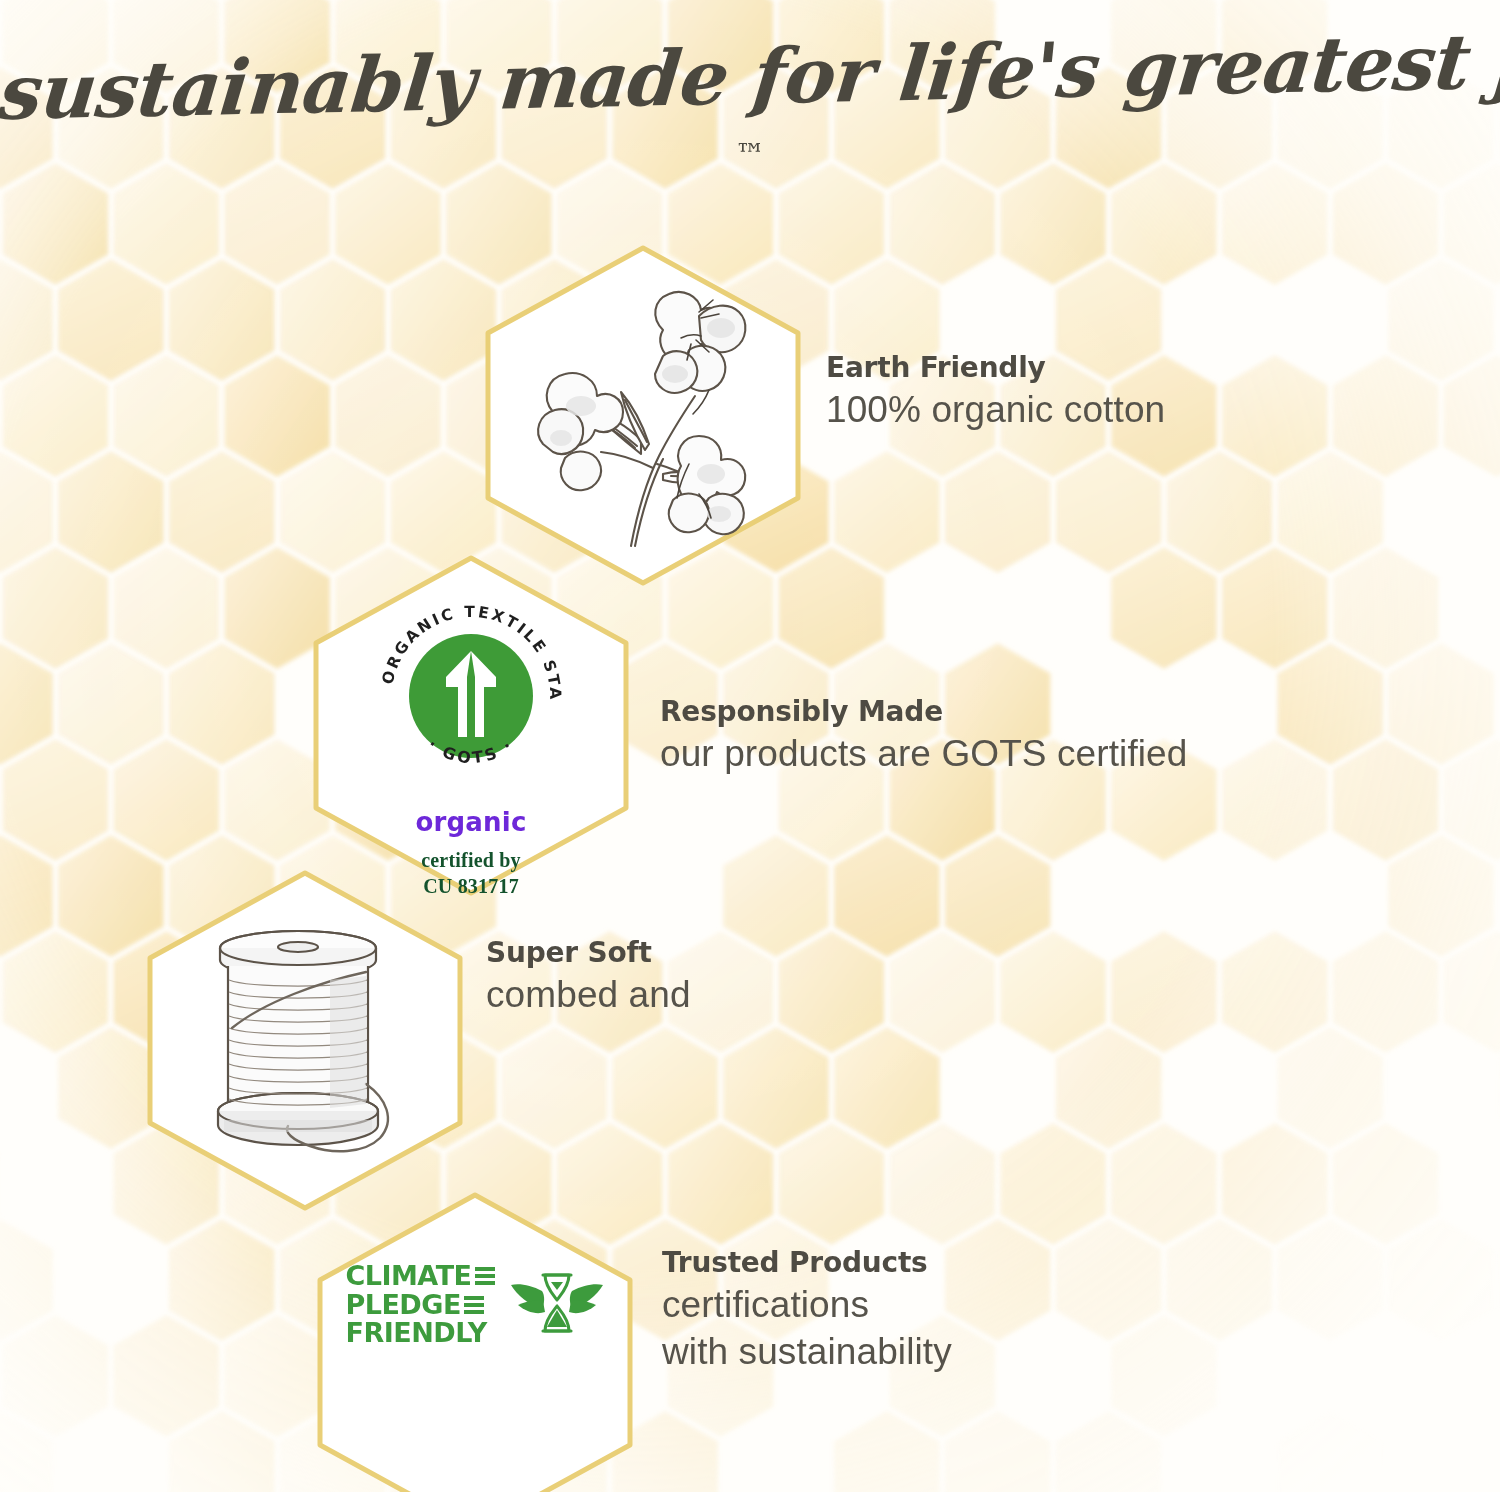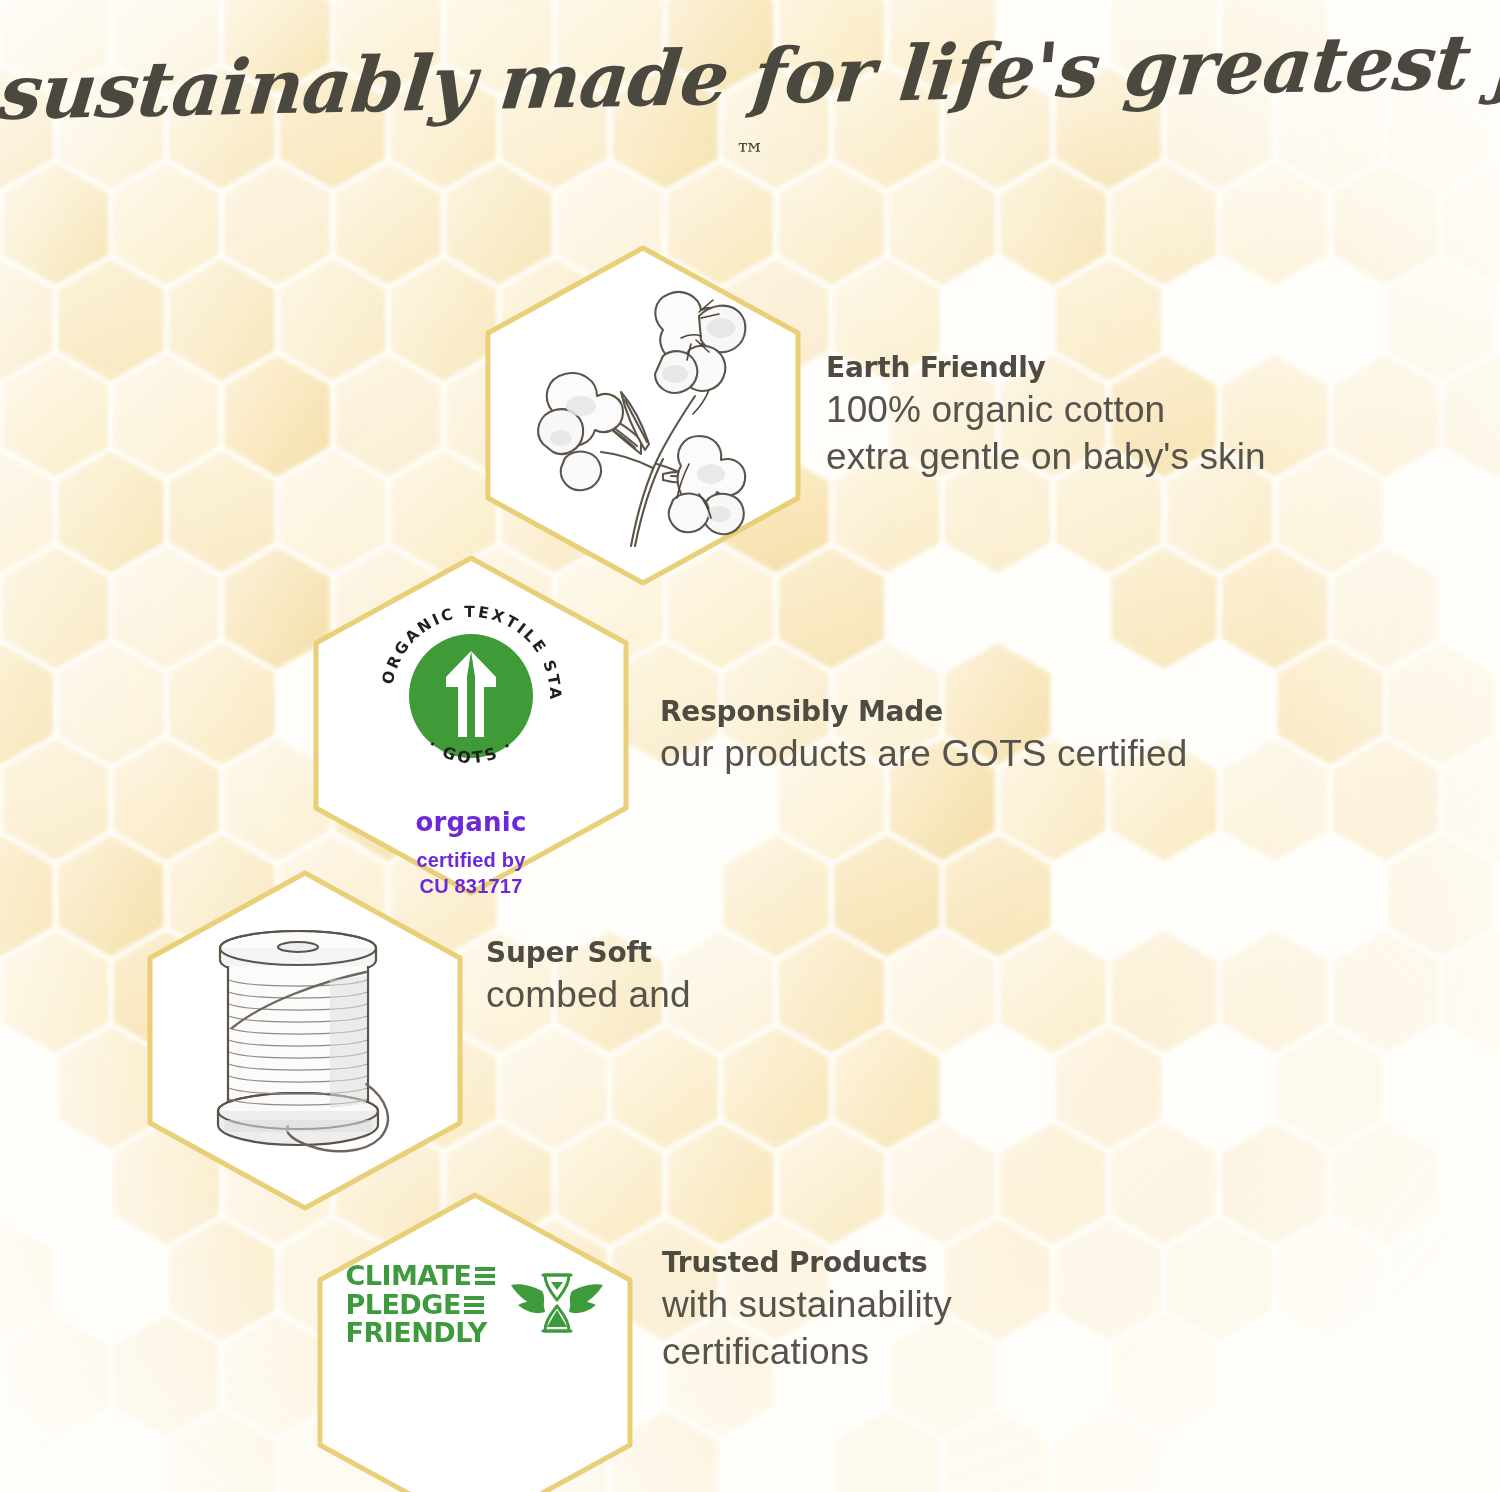--- a/index.html
+++ b/index.html
@@ -88,22 +88,22 @@
   
   .gots-wrap{
     display:flex;flex-direction:column;align-items:center;
   }
   .gots-organic{
     font-family:"DejaVu Sans", sans-serif;
     font-weight:700;font-size:26px;color:#6d28d9;
     margin-top:6px;letter-spacing:0.2px;
   }
   .gots-certline{
-    font-family:Liberation Sans, sans-serif;
-    font-weight:700;font-size:20px;color:#6d28d9;
+    font-family:Liberation Serif, serif;
+    font-weight:700;font-size:20px;color:#14532d;
     margin-top:10px;line-height:1.3;text-align:center;
     letter-spacing:0.2px;
   }
 
   
   .cpf-wrap{display:flex;align-items:center;gap:14px;}
   .cpf-text{
     font-family:"DejaVu Sans", sans-serif;
     font-weight:700;
     font-size:27px;
@@ -578,32 +578,31 @@
             <path d="M62 34 C70 33 80 34 87 38 C79 45 68 48 60 45 Z"></path>
           </g>
         </svg>
       </div>
     </div>
   </div>
 
   <div class="feature-text" style="left:826px;top:352px;">
     <div class="feature-title">Earth Friendly</div>
     <div class="feature-line">100% organic cotton</div>
-    <div class="feature-line">extra gentle on baby's skin</div>
   </div>
 
   <div class="feature-text" style="left:660px;top:696px;">
     <div class="feature-title">Responsibly Made</div>
     <div class="feature-line">our products are GOTS certified</div>
   </div>
 
   <div class="feature-text" style="left:486px;top:937px;">
     <div class="feature-title">Super Soft</div>
     <div class="feature-line">combed and</div>
   </div>
 
   <div class="feature-text" style="left:662px;top:1247px;">
     <div class="feature-title">Trusted Products</div>
+    <div class="feature-line">certifications</div>
     <div class="feature-line">with sustainability</div>
-    <div class="feature-line">certifications</div>
   </div>
 
 </div>
 
 </body></html>

